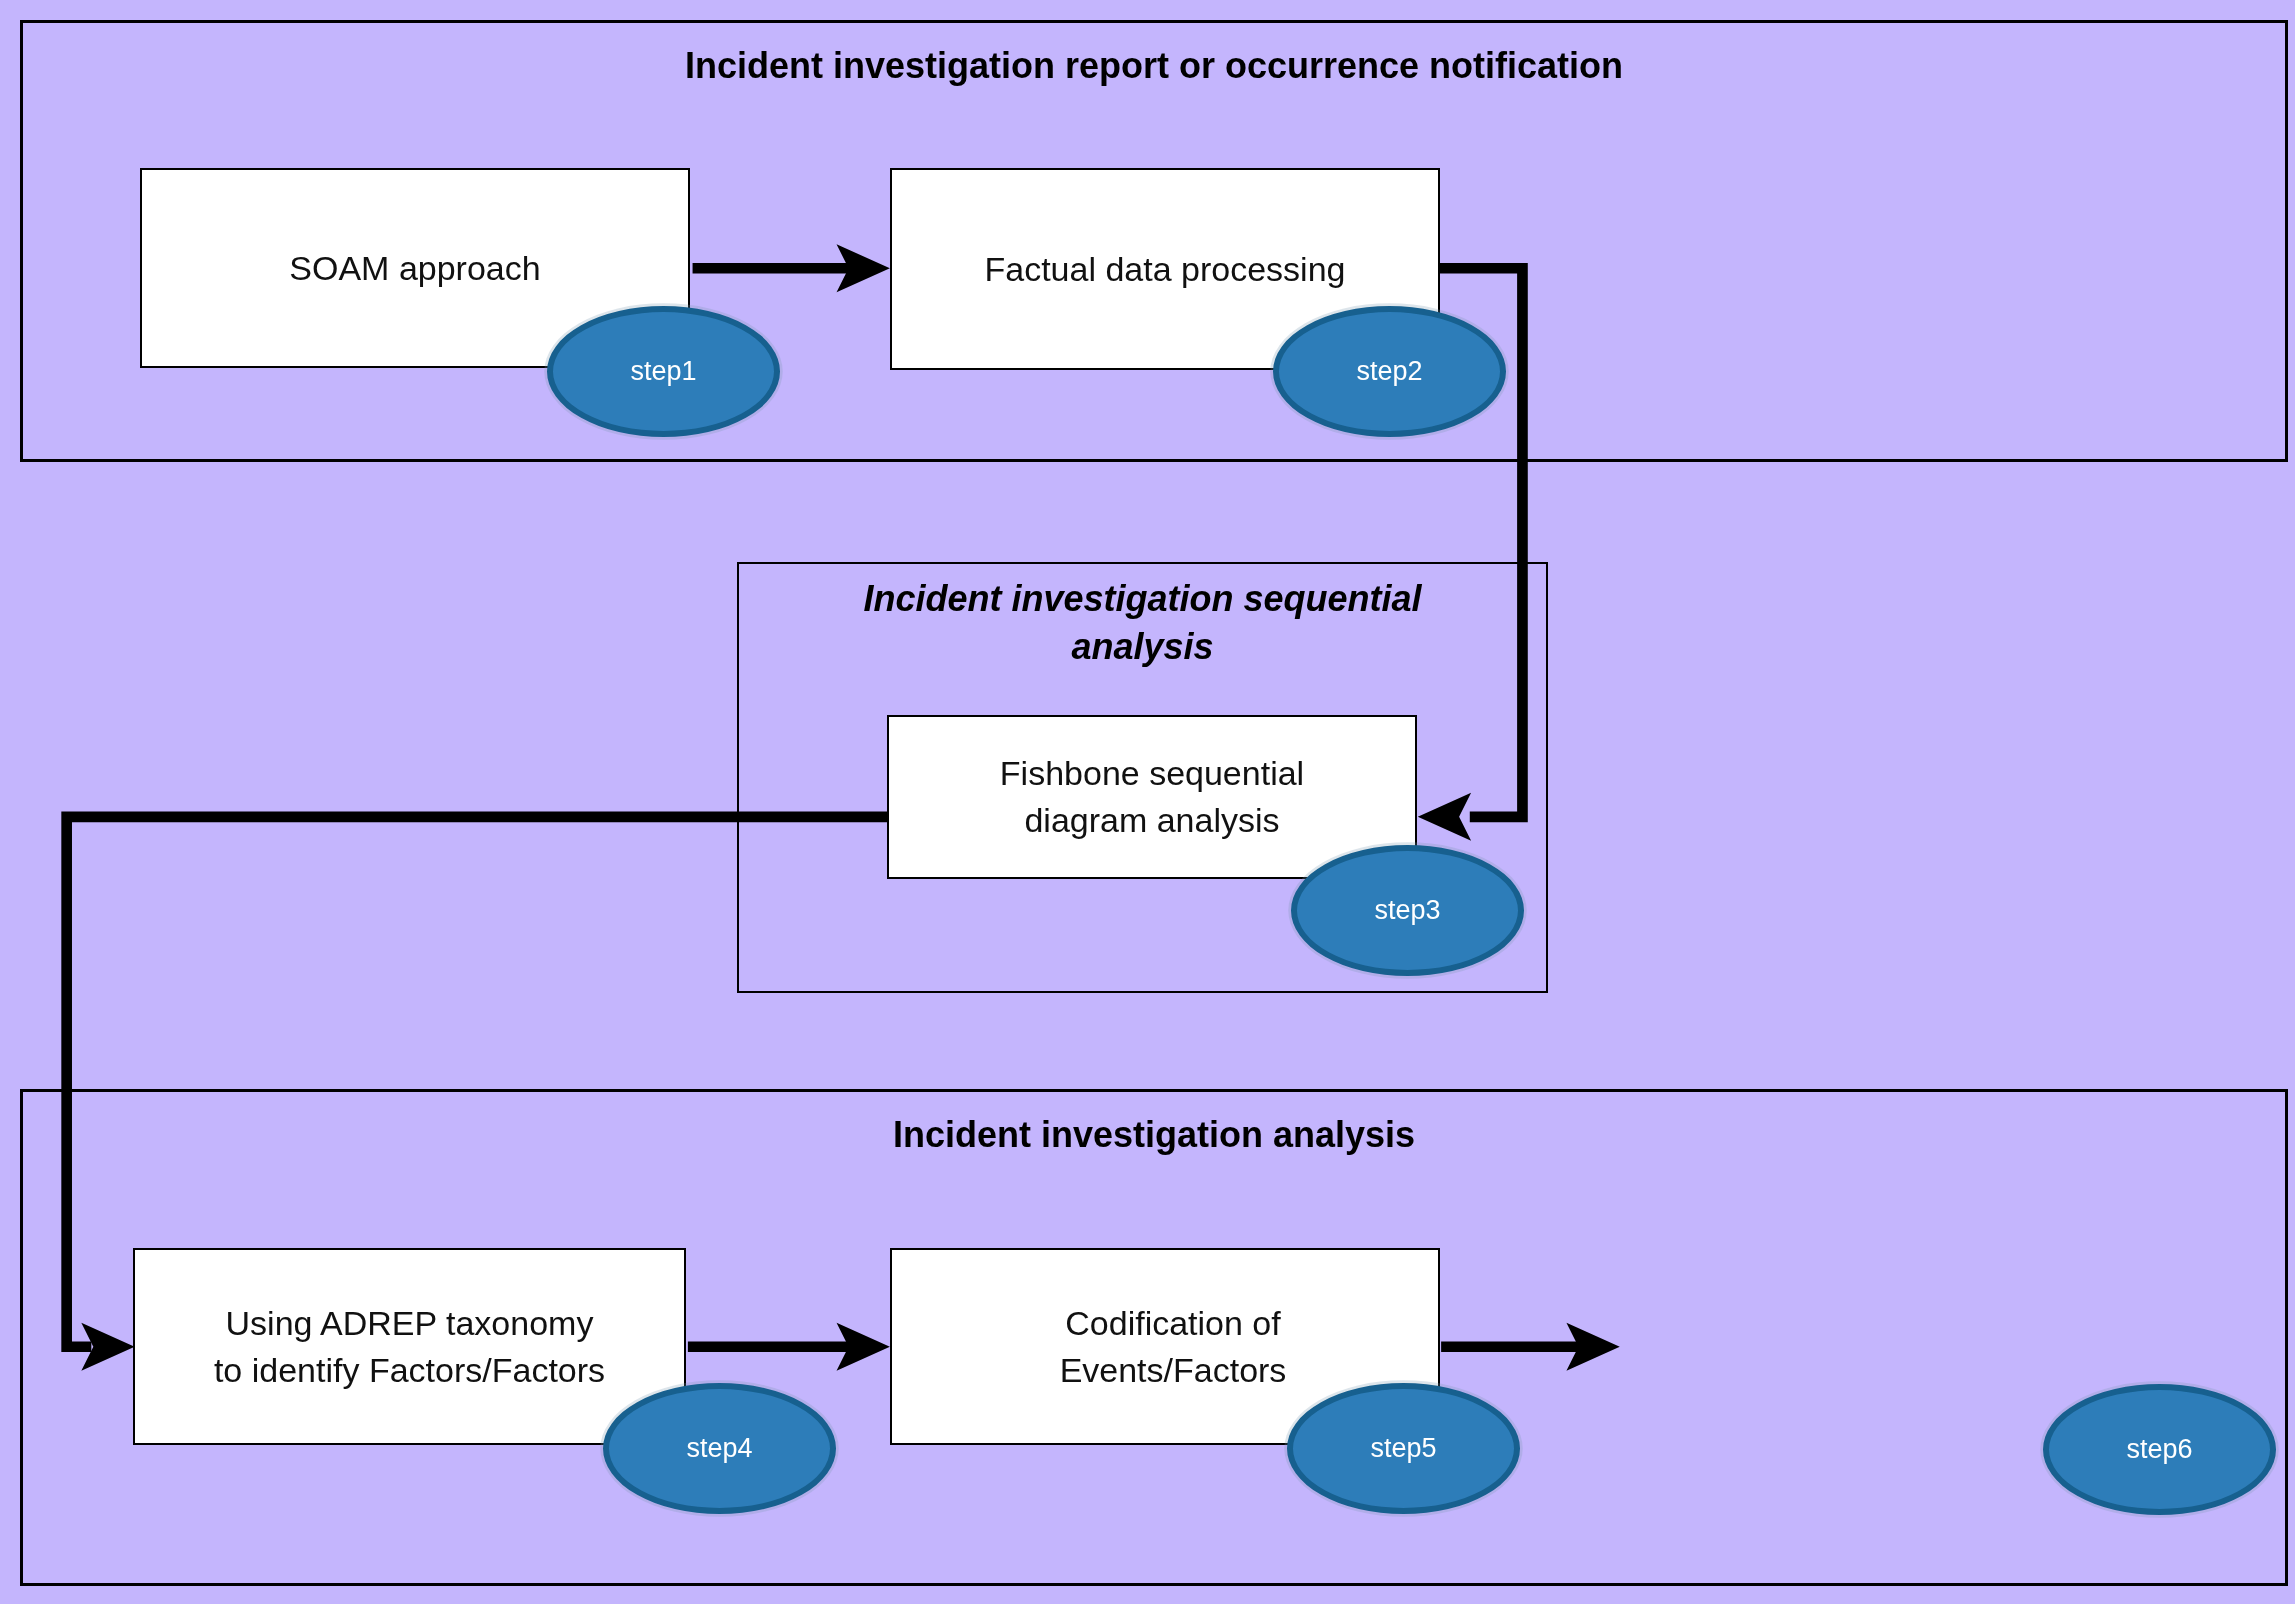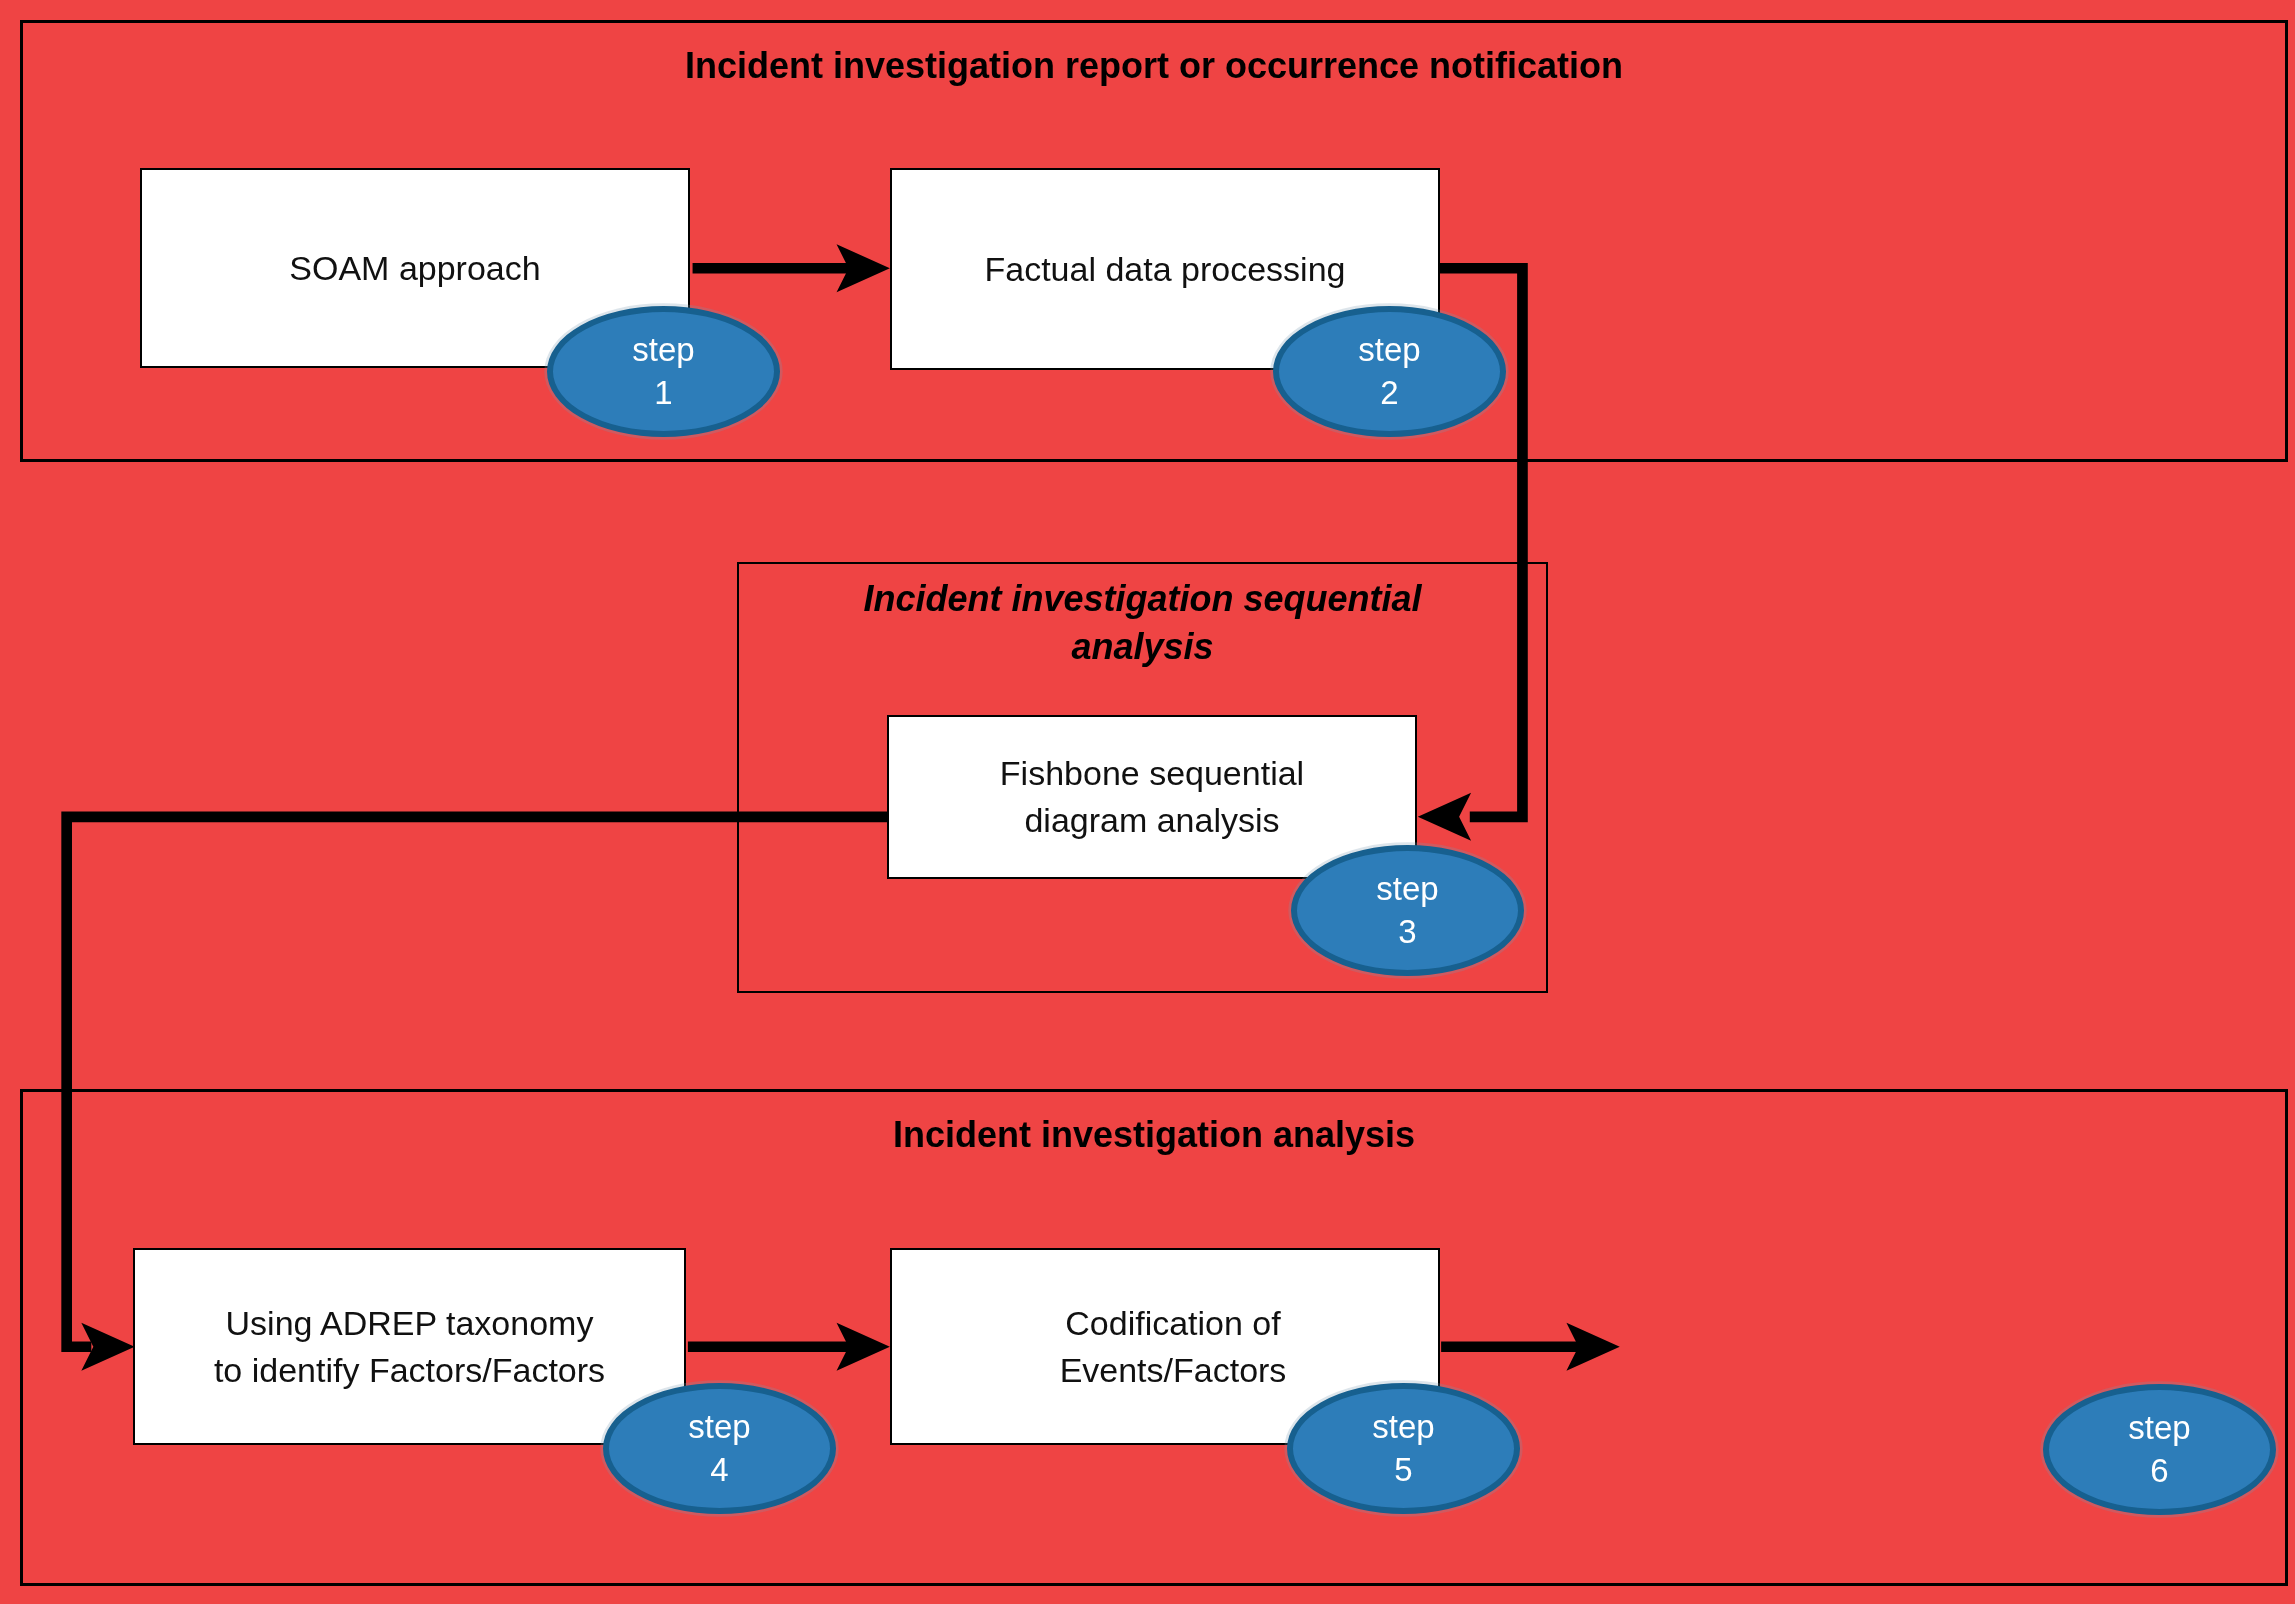--- a/index.html
+++ b/index.html
@@ -12,21 +12,21 @@
   html, body {
     margin: 0;
     padding: 0;
     background: #ffffff;
     font-family: "Liberation Sans", sans-serif;
   }
   .canvas {
     position: relative;
     width: 2295px;
     height: 1605px;
-    background: #ef4444;
+    background: #c4b5fd;
     overflow: hidden;
   }
   .container {
     position: absolute;
     border: 3.3px solid var(--line-color);
     background: transparent;
   }
   .container.mid { border-width: 2.7px; }
   .container-title {
     position: absolute;
@@ -73,25 +73,25 @@
   }
   .step-ellipse {
     position: absolute;
     width: 233px;
     height: 131px;
     border-radius: 50%;
     background: var(--step-fill);
     border: 6.7px solid var(--step-border);
     color: var(--step-text);
     display: flex;
-    flex-direction: column;
+    flex-direction: row;
     align-items: center;
     justify-content: center;
     z-index: 4;
-    font-size: 33px;
+    font-size: 27px;
     line-height: 1.3;
     box-shadow: 0 0 0 2.7px rgba(120,150,175,0.25);
   }
   .step-word, .step-num { display: block; text-align: center; }
 </style>
 </head>
 <body style="background: rgb(255, 255, 255);">
 
 <div class="canvas">
 

